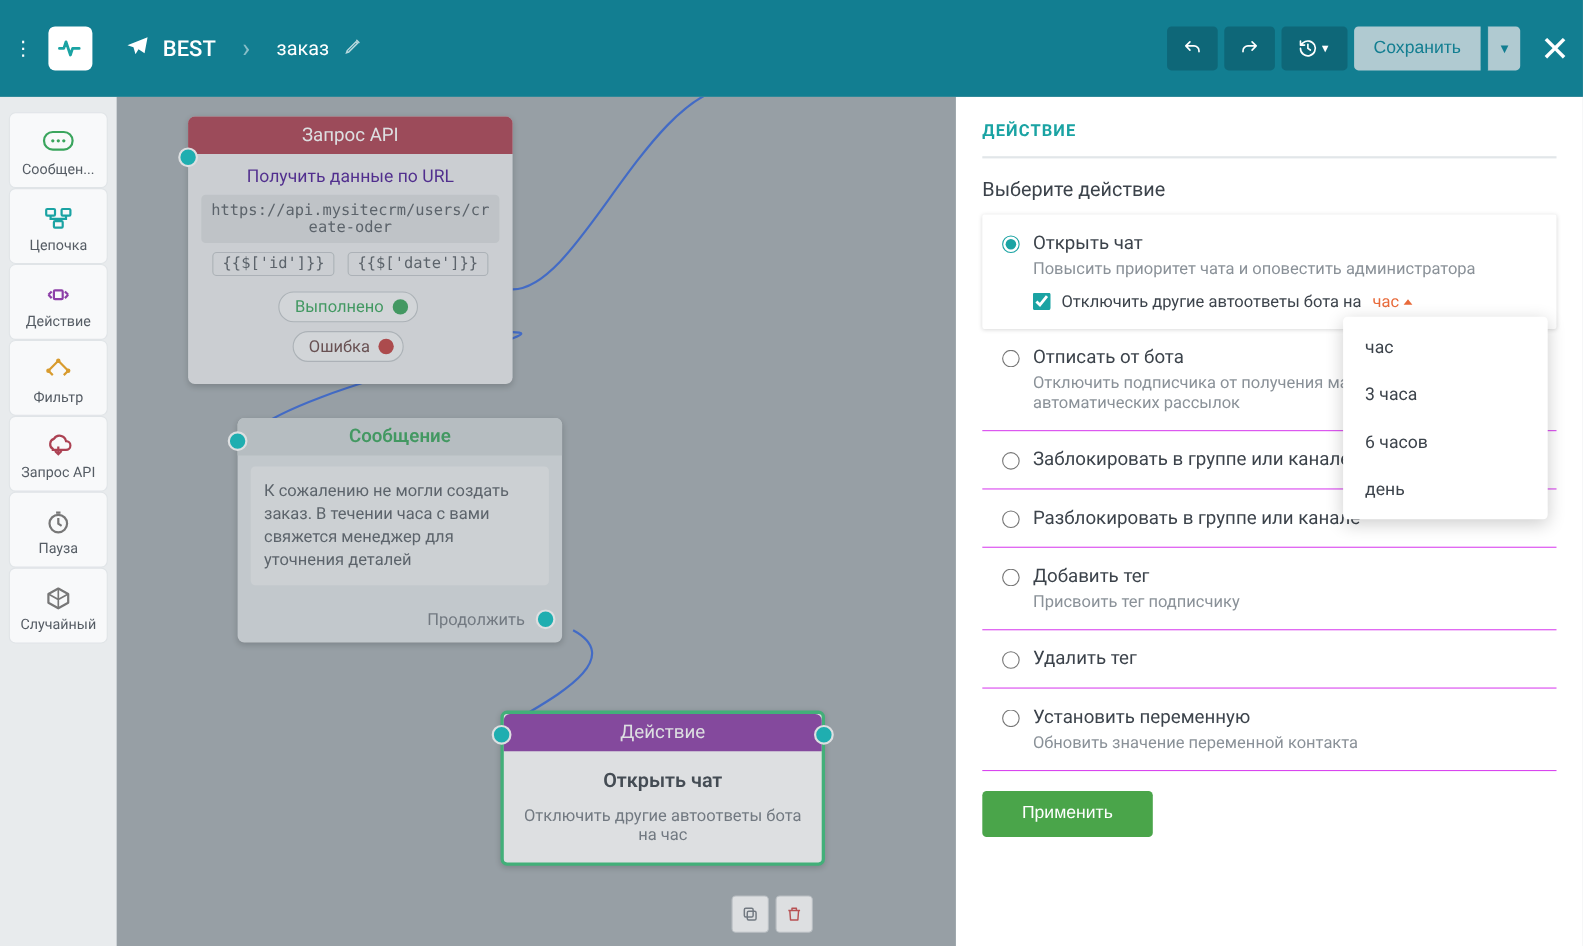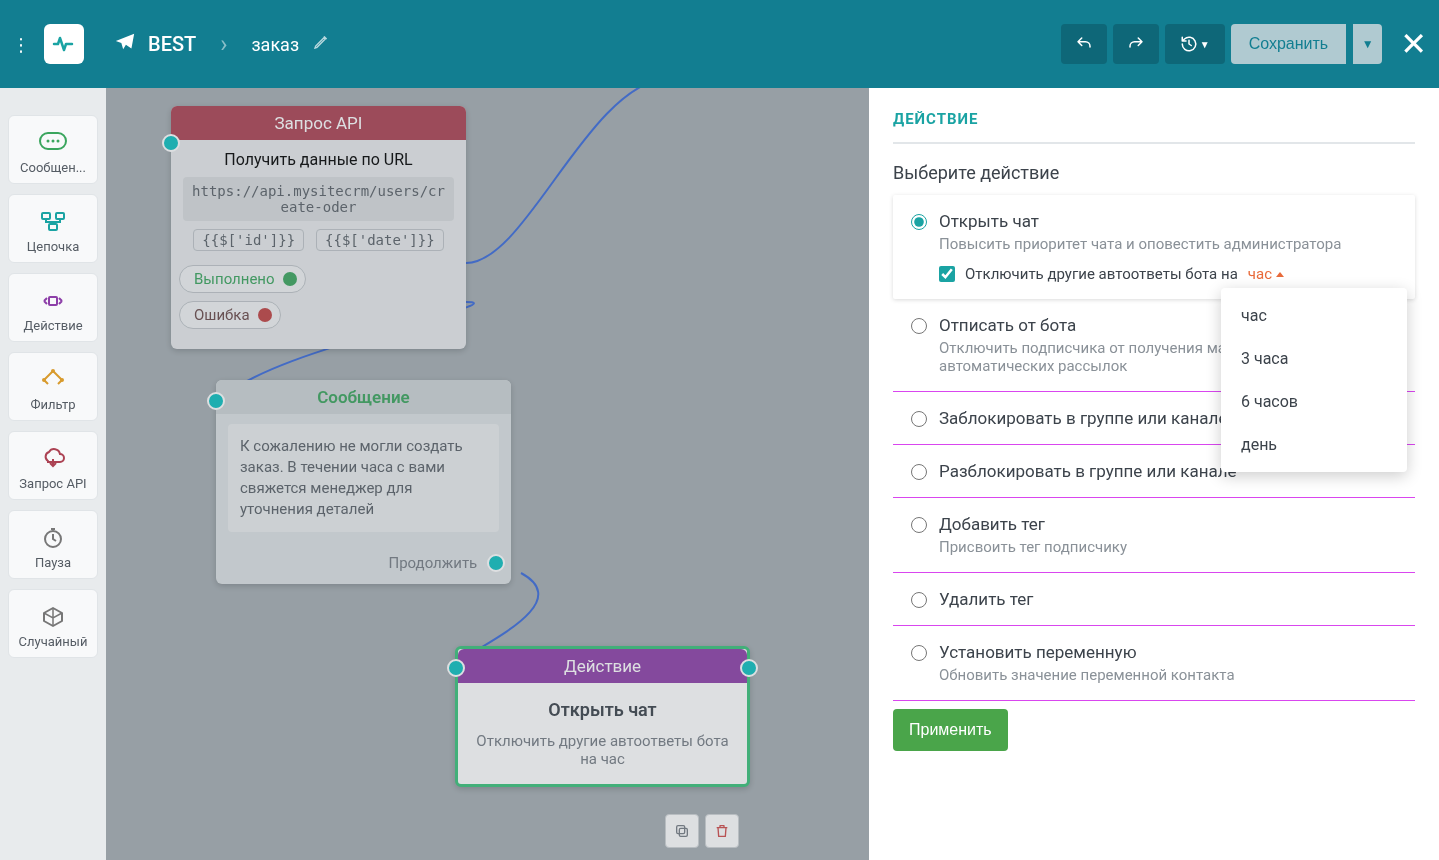--- a/index.html
+++ b/index.html
@@ -120,25 +120,24 @@
 
     .main { position: relative; height: calc(100% - 88px); }
 
     
     .sidebar {
       position: absolute;
       left: 0; top: 0;
       width: 106px;
       height: 100%;
       background: #e8ebed;
-      padding: 27px 8px;
+      padding: 14px 8px;
       z-index: 5;
       display: flex;
       flex-direction: column;
-      gap: 10px;
     }
     .tool {
       background: #f8f9fa;
       border: 1px solid #e0e4e7;
       border-radius: 6px;
       padding: 10px 4px 8px 4px;
       text-align: center;
       cursor: pointer;
       color: #555c64;
     }
@@ -159,21 +158,21 @@
       border-radius: 6px;
       box-shadow: 0 2px 6px rgba(0,0,0,0.2);
     }
     .node-api {
       left: 65px; top: 18px; width: 295px;
       background: #e8eaec;
     }
     .node-header { height: 34px; display: flex; align-items: center; justify-content: center; color: #fff; font-size: 17px; border-radius: 6px 6px 0 0; }
     .node-api .node-header { background: #ac4253; }
     .node-body { padding: 10px 12px; color: #4a5159; }
-    .node-api .desc { text-align: center; font-size: 16px; color: #000000; margin-bottom: 8px; }
+    .node-api .desc { text-align: center; font-size: 16px; color: #4c1d95; margin-bottom: 8px; }
     .node-api .url {
       background: #d9dcde;
       border-radius: 4px;
       padding: 6px 8px;
       font-family: Menlo, Consolas, monospace;
       font-size: 14px;
       text-align: center;
       color: #5a6168;
       word-break: break-all;
       margin-bottom: 8px;
@@ -182,21 +181,21 @@
     .var-chip {
       display: inline-block;
       border: 1px solid #c0c5c9;
       border-radius: 4px;
       padding: 2px 8px;
       font-family: Menlo, Consolas, monospace;
       font-size: 14px;
       color: #5a6168;
       margin: 0 4px;
     }
-    .node-api .outs { padding: 4px 12px 12px 8px; text-align: left; }
+    .node-api .outs { padding: 4px 12px 12px 8px; text-align: center; }
     .out-chip {
       display: inline-flex;
       align-items: center;
       border: 1px solid #c0c5c9;
       border-radius: 16px;
       padding: 4px 8px 4px 14px;
       font-size: 15px;
       color: #5a6168;
       background: #f1f3f4;
       margin-bottom: 8px;
@@ -285,24 +284,24 @@
       z-index: 20;
       padding: 6px 0;
     }
     .dropdown-item { padding: 12px 20px; font-size: 16px; color: #3c434b; cursor: pointer; }
 
     .apply-btn {
       background: #4aa54a;
       color: #fff;
       border: none;
       border-radius: 4px;
-      padding: 12px 16px;
+      padding: 12px 36px;
       font-size: 16px;
       cursor: pointer;
-      margin-top: 8px;
+      margin-top: 18px;
     }
 
     
     .overlay {
       position: absolute;
       inset: 0;
       background: rgba(100,110,118,0.22);
       pointer-events: none;
       z-index: 4;
     }

